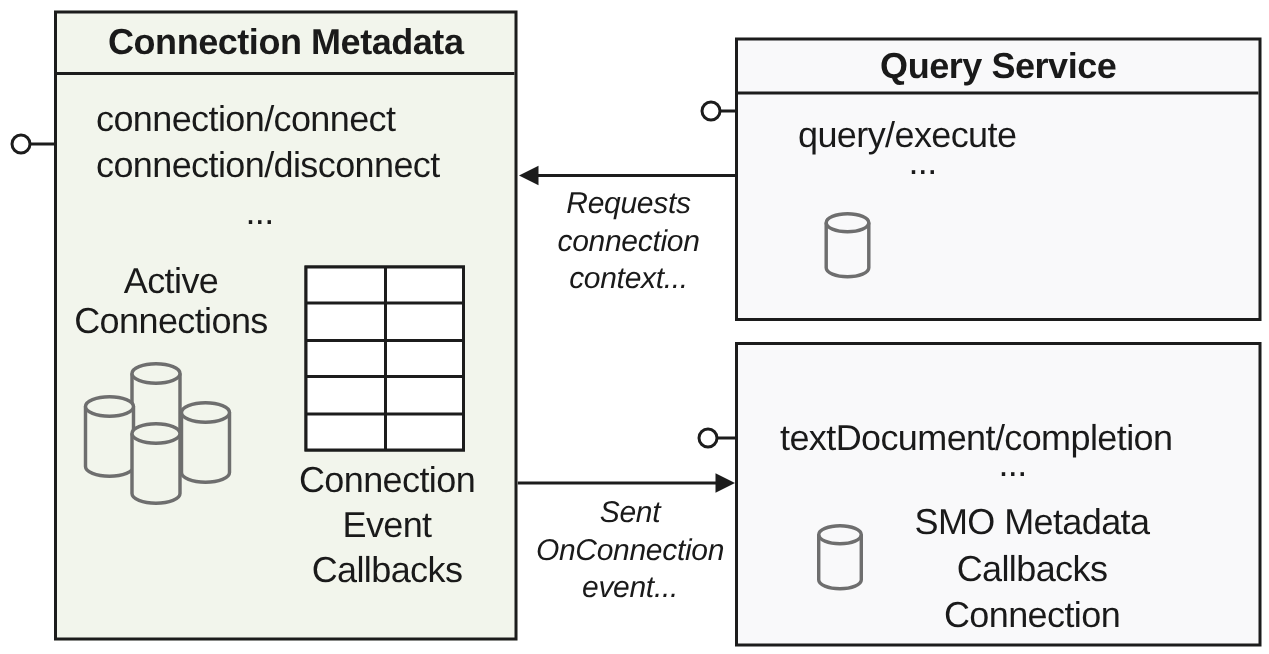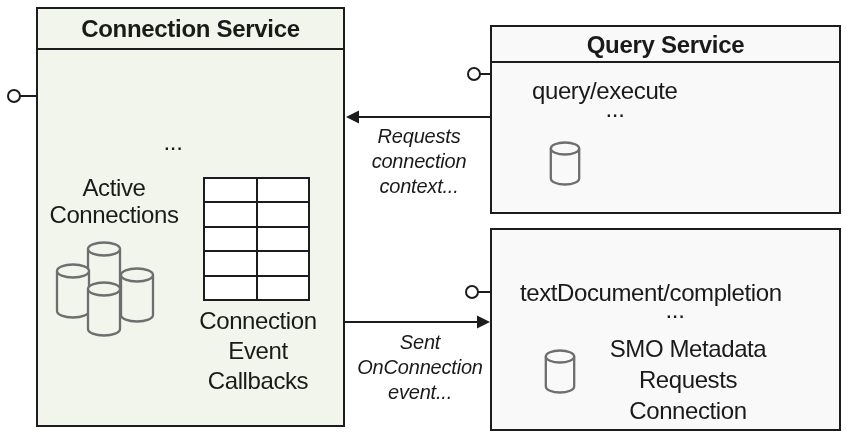--- a/index.html
+++ b/index.html
@@ -94,21 +94,23 @@
       <line class="conn-stroke" x1="356" y1="117" x2="490" y2="117"></line>
       <polygon class="arrow-head" points="346,117 359,110.5 359,123.5"></polygon>
     </g>
     <g>
       <line class="conn-stroke" x1="345" y1="322" x2="480" y2="322"></line>
       <polygon class="arrow-head" points="490,322 477,315.5 477,328.5"></polygon>
     </g>
   </svg>
 
   <div class="box connection-box">
-    <div class="box-header">Connection Service</div>
+    <div class="box-header">Connection Metadata</div>
+    <div class="txt methods">connection/connect
+connection/disconnect</div>
     <div class="txt methods-dots">...</div>
     <div class="txt active-label">Active
 Connections</div>
 
     <svg class="cluster-icon" width="110" height="100" viewBox="0 0 110 100" xmlns="http://www.w3.org/2000/svg">
       <g>
         <path class="cyl-filled" d="M38,12 L38,52 A16,6.5 0 0 0 70,52 L70,12"></path>
         <ellipse class="cyl-filled" cx="54" cy="12" rx="16" ry="6.5"></ellipse>
       </g>
       <g>
@@ -153,21 +155,21 @@
   </div>
 
   <div class="box language-box">
     <div class="txt l-method">textDocument/completion</div>
     <div class="txt l-dots">...</div>
     <svg class="l-cyl" width="32" height="46" viewBox="0 0 32 46" xmlns="http://www.w3.org/2000/svg">
       <path class="cyl-stroke" d="M1.8,7.5 L1.8,37.5 A14.2,6 0 0 0 30.2,37.5 L30.2,7.5"></path>
       <ellipse class="cyl-stroke" cx="16" cy="7.5" rx="14.2" ry="6"></ellipse>
     </svg>
     <div class="txt l-cache">SMO Metadata
-Requests Connection</div>
+Callbacks Connection</div>
   </div>
 
   <div class="flow-label sent-label">Sent
 OnConnection
 event...</div>
   <div class="flow-label requests-label">Requests
 connection
 context...</div>
 
 </div>

